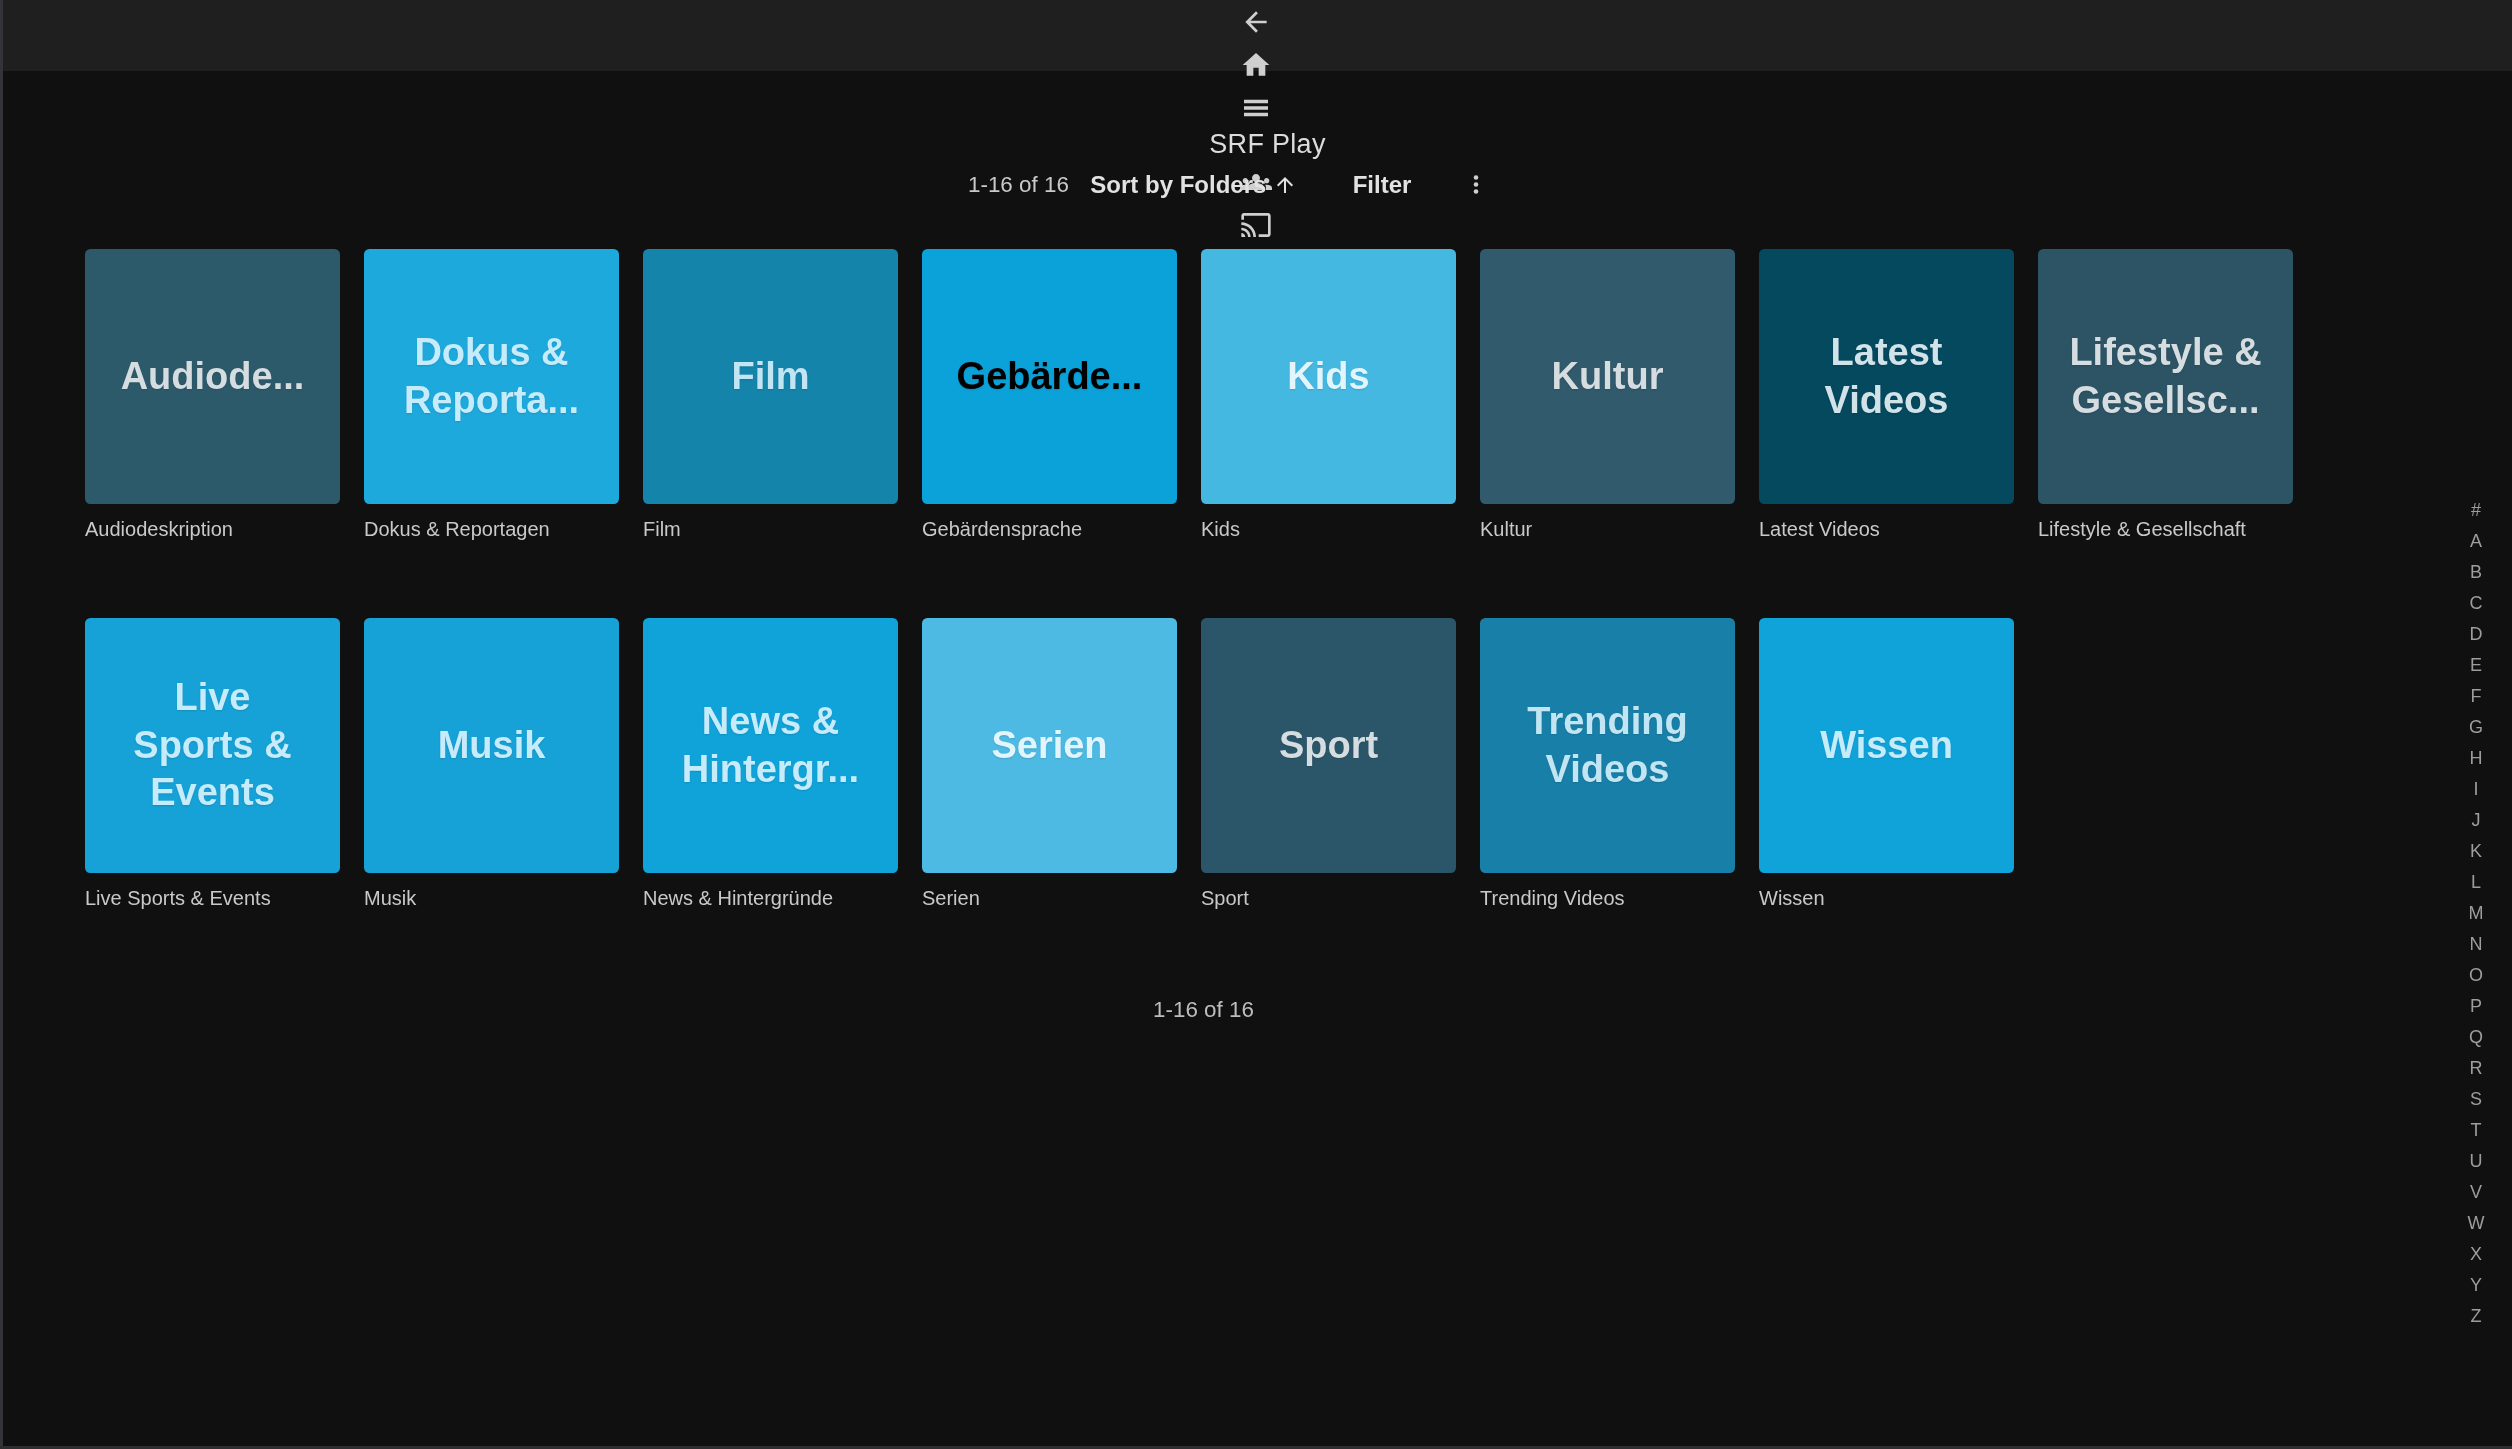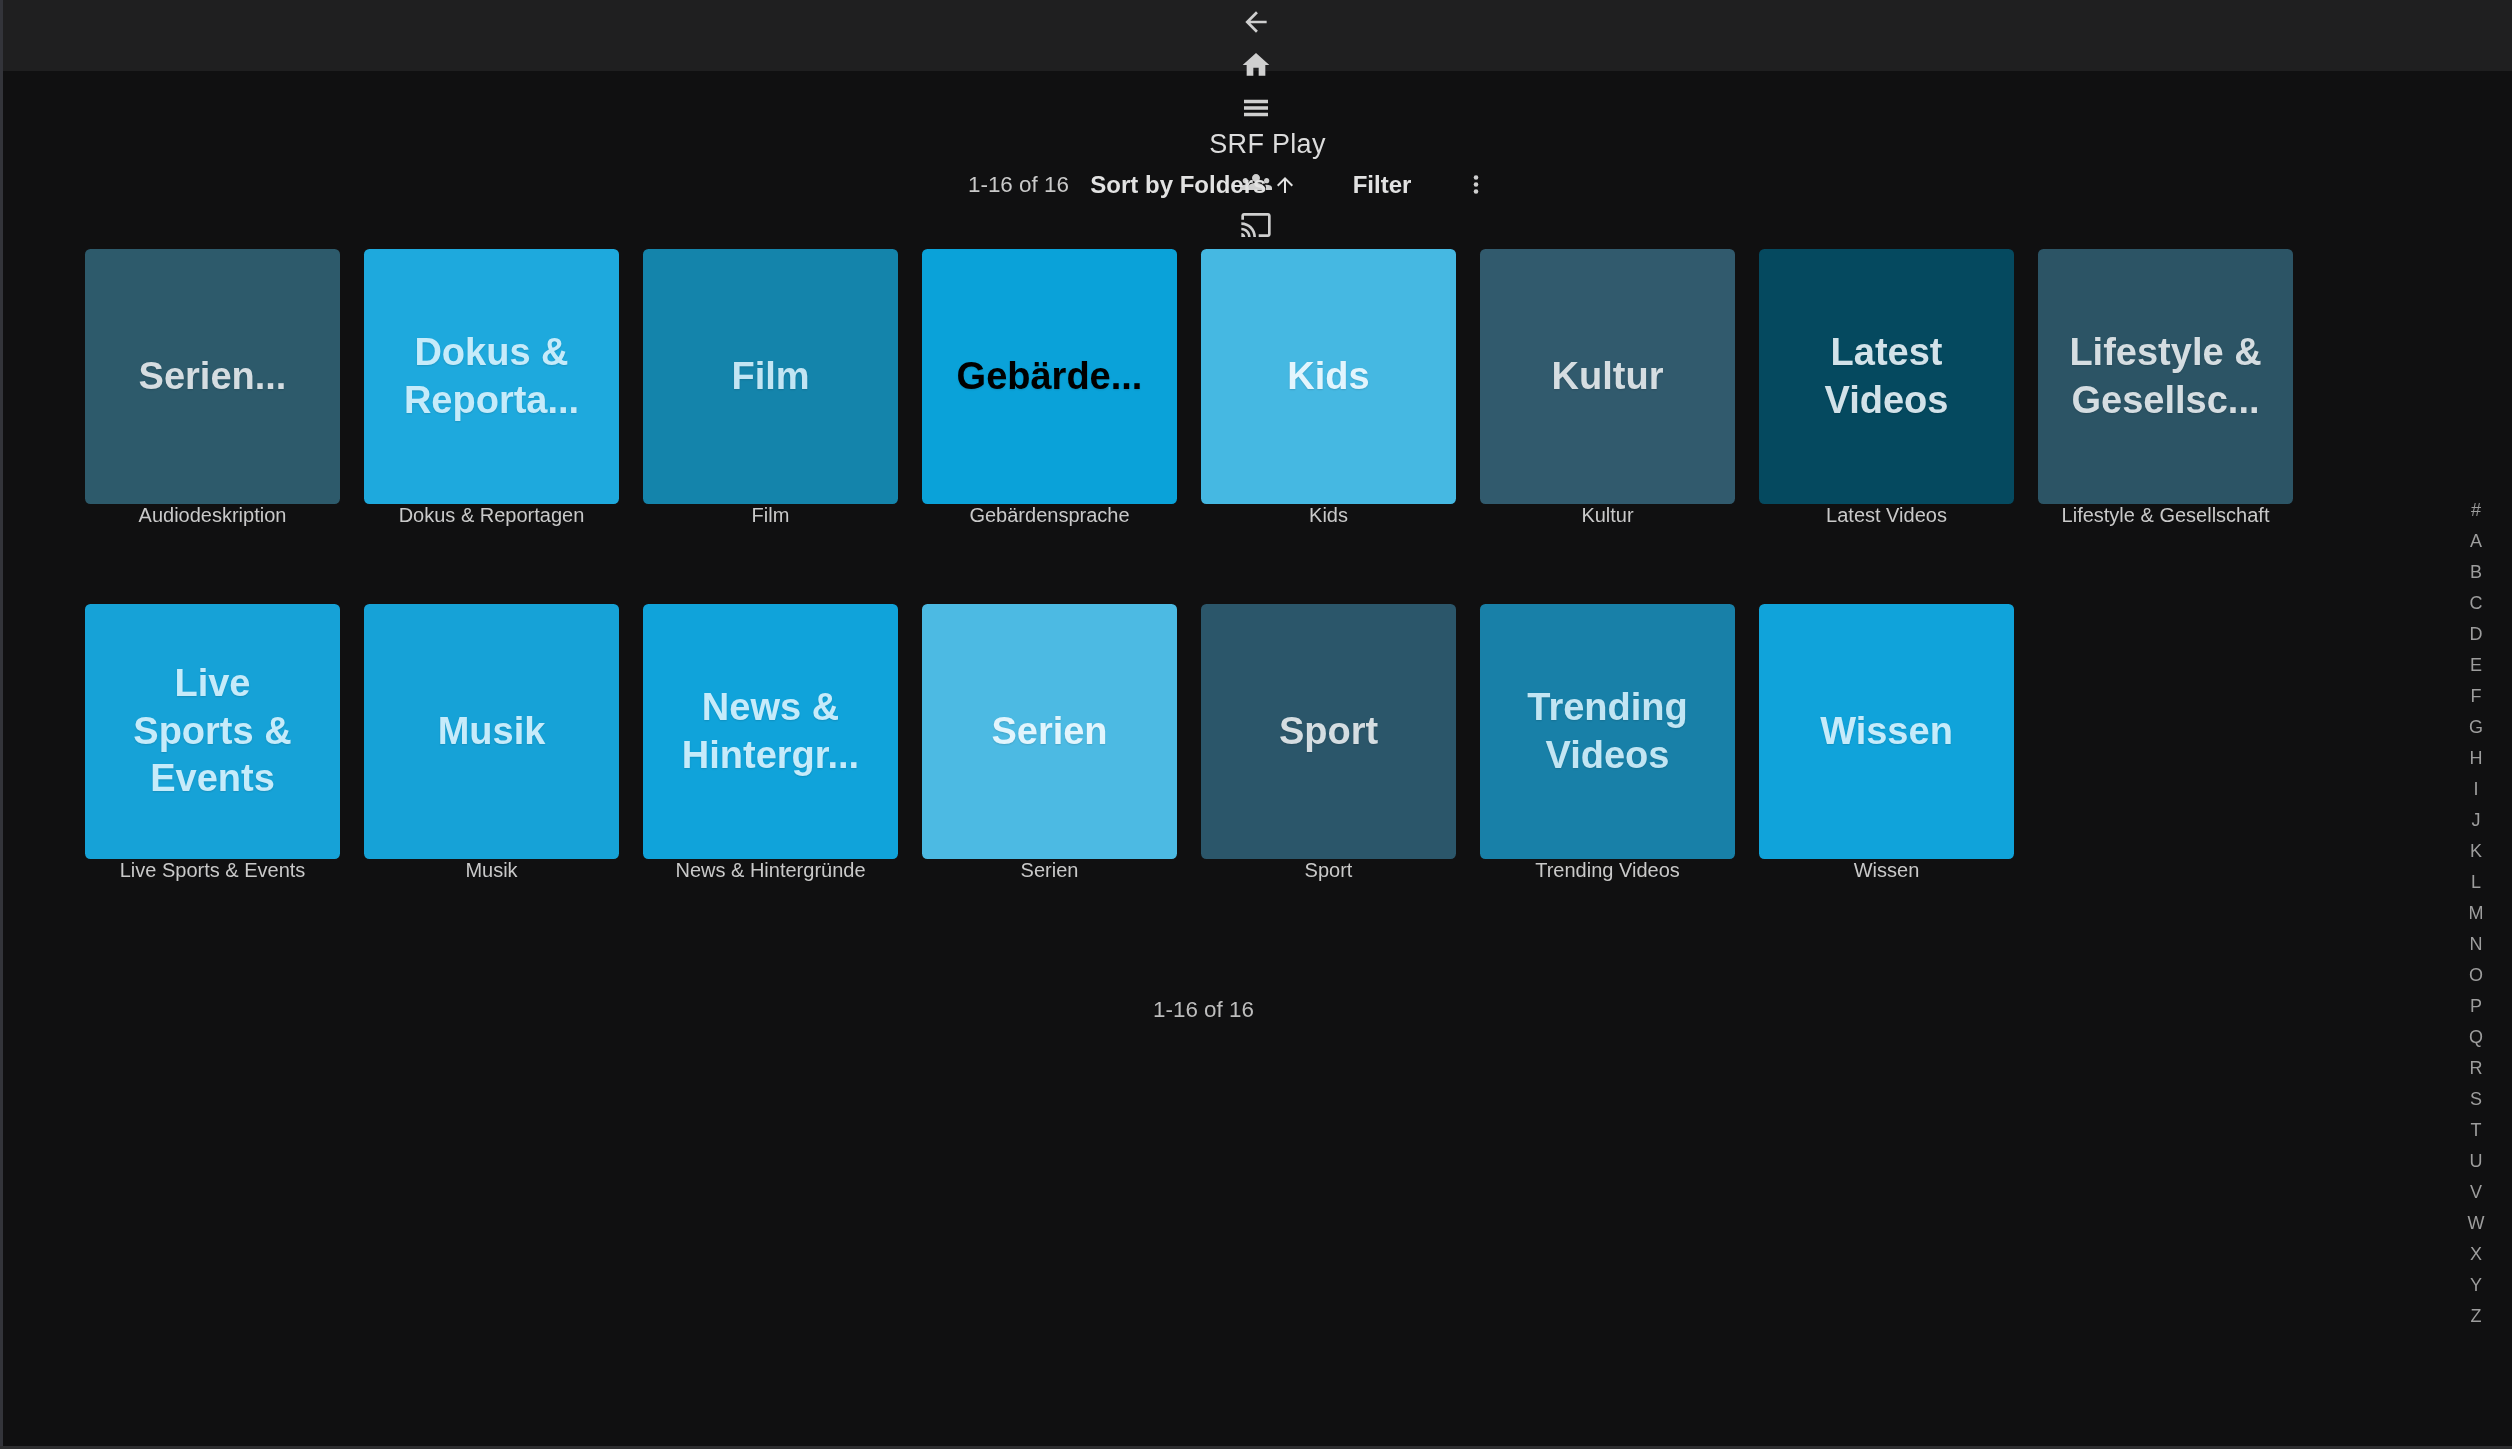--- a/index.html
+++ b/index.html
@@ -51,21 +51,21 @@
   .card{
     width:255px;height:255px;border-radius:5.4px;
     display:flex;align-items:center;justify-content:center;text-align:center;
     cursor:pointer;box-sizing:border-box;padding:0 9px;
   }
   .card-text{
     font-size:38px;font-weight:700;line-height:1.26;white-space:pre-line;
     text-shadow:0 0.9px 1.8px rgba(0,0,0,.12);
   }
   .card-label{
-    margin-top:0;text-align:center;font-size:20px;color:#c9c9c9;
+    margin-top:14px;text-align:left;font-size:20px;color:#c9c9c9;
     white-space:nowrap;cursor:pointer;
   }
 
   
   .paging-bottom{
     position:absolute;top:997px;left:1024px;width:359px;text-align:center;
     font-size:22.4px;color:#bdbdbd;
   }
 
   
@@ -140,21 +140,21 @@
           <circle cx="12" cy="5" r="2.3"></circle>
           <circle cx="12" cy="12" r="2.3"></circle>
           <circle cx="12" cy="19" r="2.3"></circle>
         </svg>
     </button>
   </div>
 
   <div class="grid" id="grid">
   <div class="cell">
     <div class="card" style="background: rgb(45, 90, 107);">
-      <div class="card-text" style="color: rgb(213, 221, 225);">Serien...</div>
+      <div class="card-text" style="color: rgb(213, 221, 225);">Audiode...</div>
     </div>
     <div class="card-label">Audiodeskription</div>
   </div>
 
   <div class="cell">
     <div class="card" style="background: rgb(30, 169, 221);">
       <div class="card-text" style="color: rgb(198, 235, 250);">Dokus &amp;
 Reporta...</div>
     </div>
     <div class="card-label">Dokus &amp; Reportagen</div>

